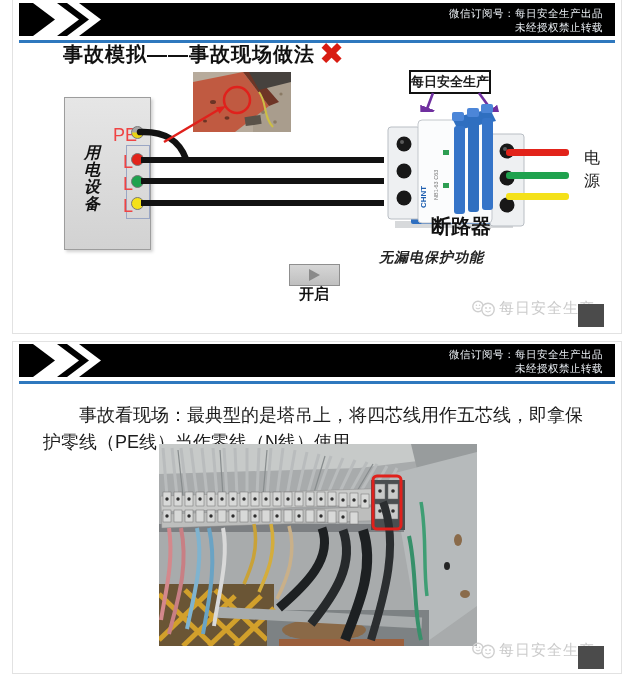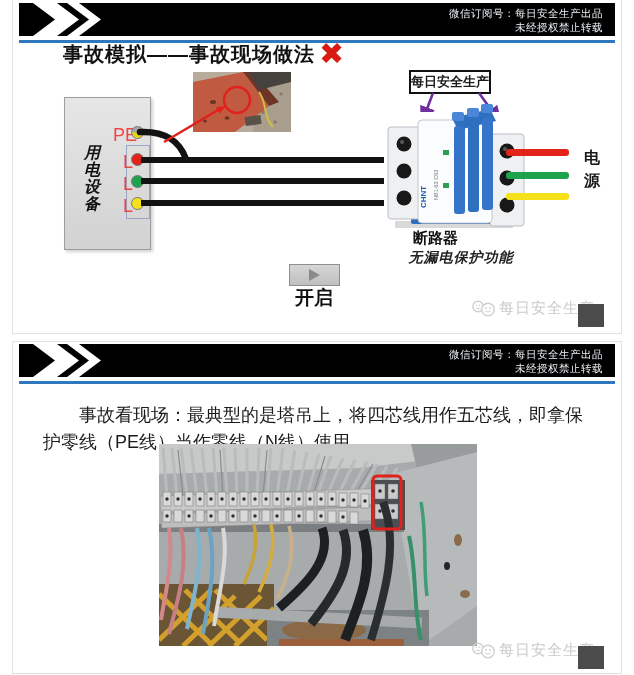--- a/index.html
+++ b/index.html
@@ -19,34 +19,34 @@
   .devbox{position:absolute;left:51px;top:97px;width:85px;height:151px;
           background:linear-gradient(180deg,#e6e6e6,#d2d2d2);border:1px solid #9d9d9d;
           box-shadow:2px 2px 3px rgba(0,0,0,.18);}
   .devlabel{position:absolute;left:70px;top:144px;width:18px;font-size:16px;font-weight:bold;
             line-height:17px;word-break:break-all;text-align:center;color:#111;font-style:italic;}
   .dot{position:absolute;width:13px;height:13px;border-radius:50%;border:1px solid #777;box-sizing:border-box;}
   .tlabel{position:absolute;font-size:18px;color:#ef4444;margin-left:11px;}
   .innrect{position:absolute;left:113px;top:145px;width:22px;height:72px;border:1px solid #9aa6c4;}
   .callout{position:absolute;left:396px;top:70px;width:78px;height:20px;background:#fff;
            border:2px solid #111;font-size:13px;font-weight:bold;text-align:center;line-height:20px;}
-  .powlabel{position:absolute;left:570px;top:146px;width:18px;font-size:16px;font-weight:bold;
+  .powlabel{position:absolute;left:570px;top:146px;width:18px;font-size:16px;font-weight:normal;
             line-height:23px;word-break:break-all;text-align:center;}
-  .bkname{position:absolute;left:400px;top:229px;width:96px;
-          font-size:15px;font-weight:bold;color:#111;}
-  .bknote{position:absolute;left:366px;top:249px;width:164px;text-align:center;font-size:14px;
+  .bkname{position:absolute;left:400px;top:213px;width:96px;text-align:center;
+          font-size:20px;font-weight:bold;color:#111;}
+  .bknote{position:absolute;left:366px;top:249px;width:164px;font-size:14px;
           font-style:italic;font-weight:bold;letter-spacing:1px;color:#222;
           font-family:"Liberation Serif","DejaVu Serif",serif;}
   .playbtn{position:absolute;left:276px;top:264px;width:49px;height:20px;cursor:pointer;
            background:linear-gradient(180deg,#d6d6d6,#bfbfbf);border:1px solid #8f8f8f;
            display:flex;align-items:center;justify-content:center;}
   .playtri{width:0;height:0;border-left:11px solid #8a8a8a;border-top:6px solid transparent;
            border-bottom:6px solid transparent;}
   .playlab{position:absolute;left:272px;top:285px;width:58px;text-align:center;
-           font-size:19px;font-weight:bold;color:#111;}
+           font-size:15px;font-weight:bold;color:#111;}
   .wm-logo{position:absolute;left:458px;top:299px;}
   .wm-text{position:absolute;left:486px;top:299px;font-size:15px;line-height:18px;
            color:#cbcbcb;letter-spacing:1px;white-space:nowrap;}
   .wm-sq{position:absolute;left:565px;top:304px;width:26px;height:23px;background:#4b4b4b;}
   .inset{position:absolute;left:180px;top:72px;width:98px;height:60px;}
   .para{position:absolute;left:30px;top:42px;width:546px;font-size:18px;line-height:27px;
         text-indent:2em;color:#1c1c1c;letter-spacing:0;}
   .photo2{position:absolute;left:146px;top:102px;width:318px;height:202px;}
   .overlay{position:absolute;left:0;top:0;pointer-events:none;}
 </style>

